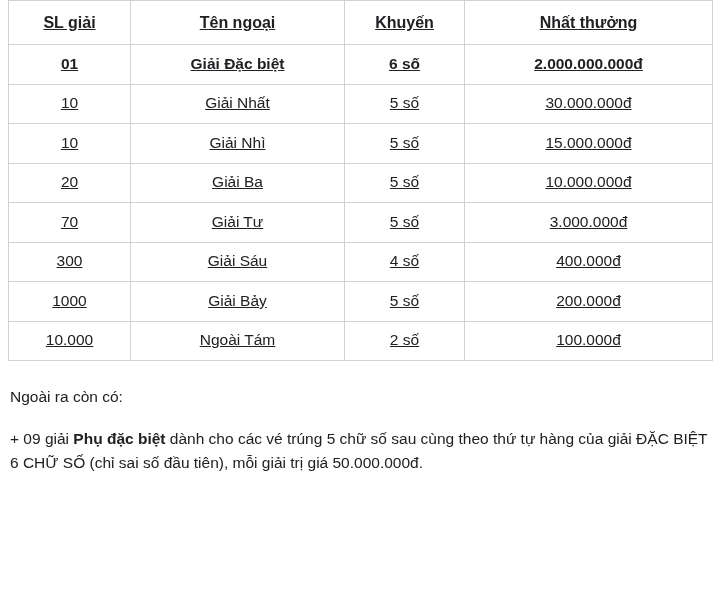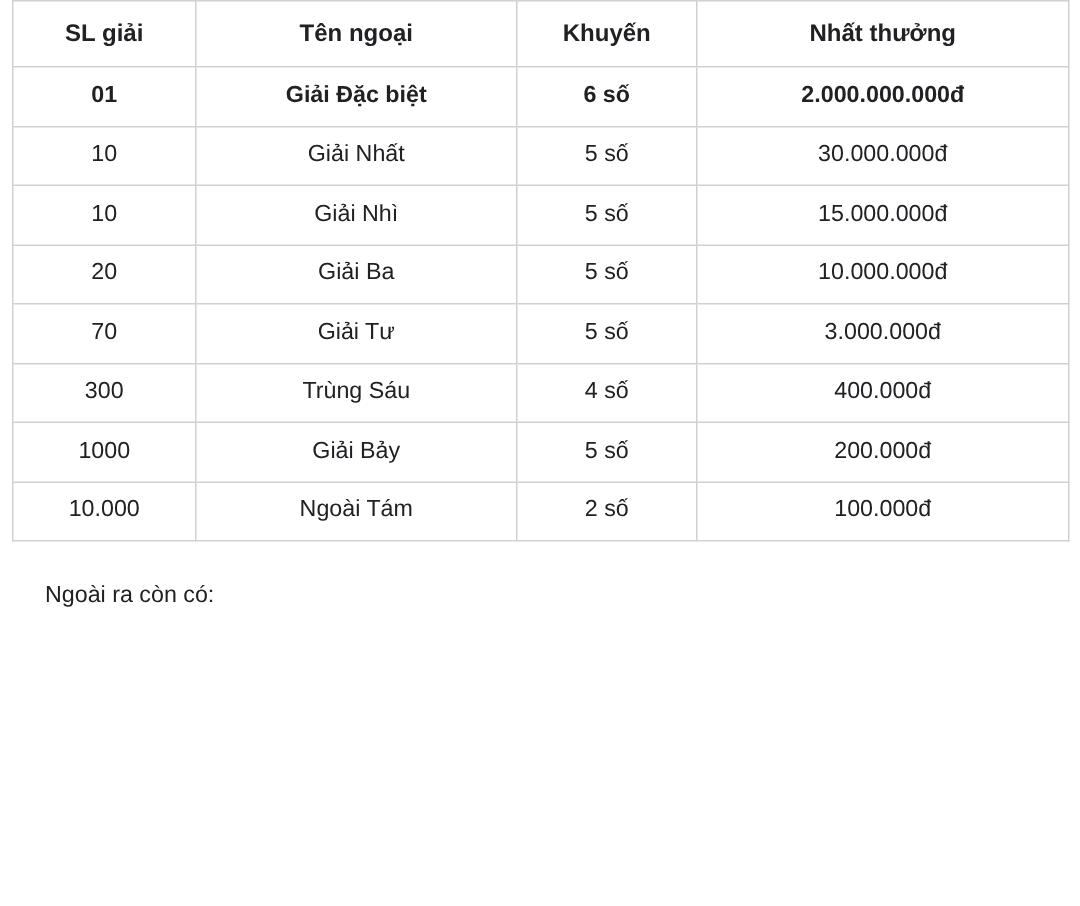--- a/index.html
+++ b/index.html
@@ -27,20 +27,21 @@
   table.prize-table th,
   table.prize-table td {
     border: 1px solid #cfd2d4;
     text-align: center;
     font-size: 15.5px;
     color: #202124;
     padding: 0;
     height: 39.5px;
     vertical-align: middle;
     line-height: 1.2;
+    text-decoration: underline;
   }
   table.prize-table thead th {
     font-weight: bold;
     font-size: 16px;
     height: 44px;
   }
   table.prize-table tbody tr.special td {
     font-weight: bold;
   }
   
@@ -52,21 +53,21 @@
   .notes {
     margin: 0;
     padding: 24px 10px 0 10px;
   }
   .notes p {
     margin: 0 0 14px 0;
     font-size: 15.5px;
     line-height: 1.55;
     color: #202124;
   }
-  .notes p.intro { margin-bottom: 18px; margin-left: 20px; }
+  .notes p.intro { margin-bottom: 18px; }
   .notes b { font-weight: bold; }
 </style>
 </head>
 <body>
 
 <div class="page">
 
   <table class="prize-table">
     <colgroup>
       <col class="c0">
@@ -108,36 +109,39 @@
           <td>10.000.000đ</td>
         </tr>
         <tr>
           <td>70</td>
           <td>Giải Tư</td>
           <td>5 số</td>
           <td>3.000.000đ</td>
         </tr>
         <tr>
           <td>300</td>
-          <td>Trùng Sáu</td>
+          <td>Giải Sáu</td>
           <td>4 số</td>
           <td>400.000đ</td>
         </tr>
         <tr>
           <td>1000</td>
           <td>Giải Bảy</td>
           <td>5 số</td>
           <td>200.000đ</td>
         </tr>
         <tr>
           <td>10.000</td>
           <td>Ngoài Tám</td>
           <td>2 số</td>
           <td>100.000đ</td>
         </tr>
       </tbody>
   </table>
 
   <div class="notes">
     <p class="intro">Ngoài ra còn có:</p>
+    <p>
+      <span>+ 09 giải </span><b>Phụ đặc biệt</b><span> dành cho các vé trúng 5 chữ số sau cùng theo thứ tự hàng của giải ĐẶC BIỆT 6 CHỮ SỐ (chỉ sai số đầu tiên), mỗi giải trị giá 50.000.000đ.</span>
+    </p>
   </div>
 
 </div>
 
 </body></html>

